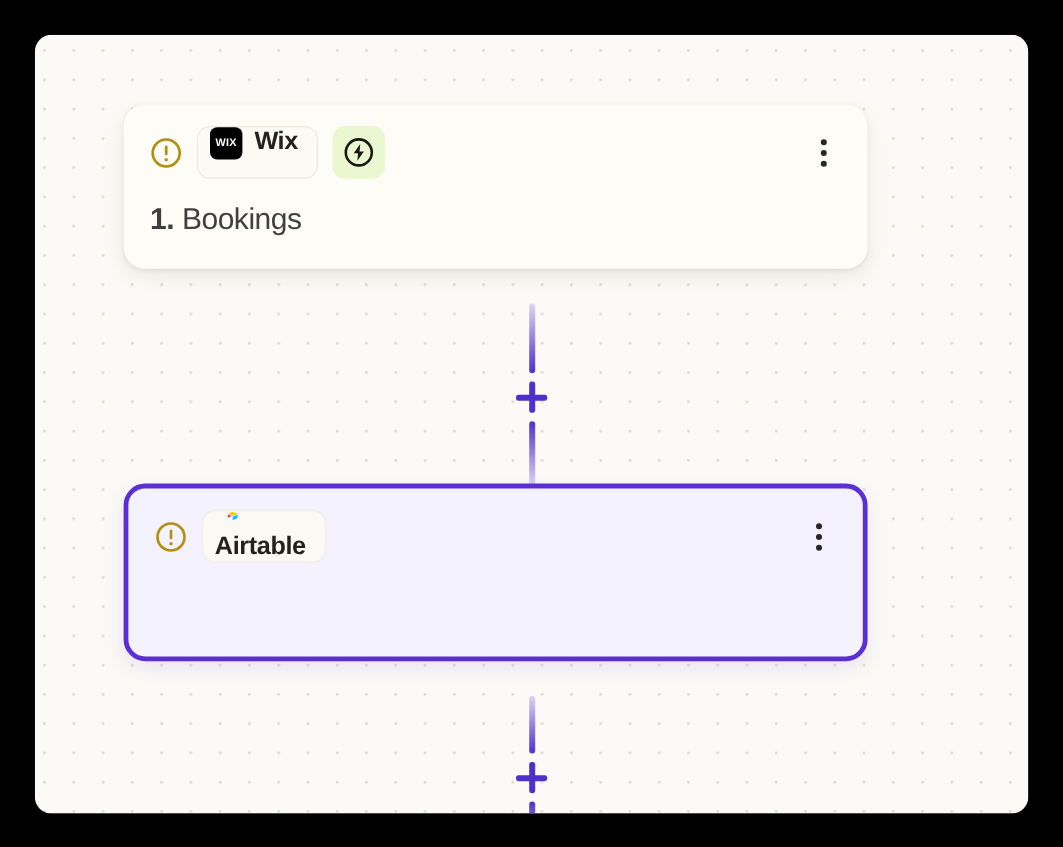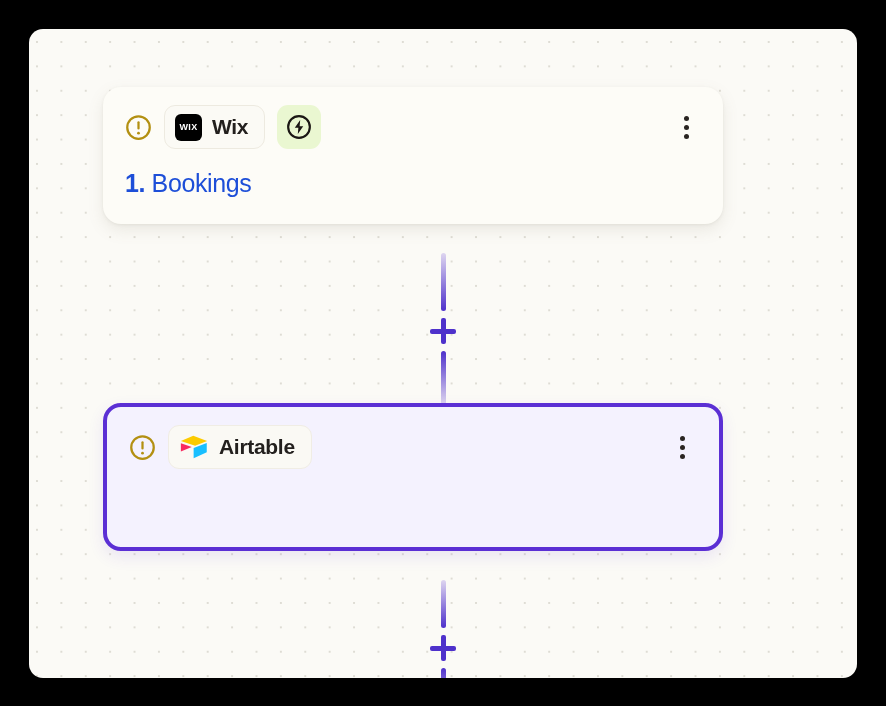--- a/index.html
+++ b/index.html
@@ -105,32 +105,33 @@
     align-items: center;
     gap: 12px;
     height: 44px;
   }
 
   .warn-icon { flex: 0 0 auto; display: block; }
 
   
   .app-chip {
     display: inline-flex;
-    align-items: center;
+    align-items: flex-start;
     gap: 10px;
     height: 44px;
     padding: 0 16px 0 10px;
     border-radius: 11px;
     background: #FBFAF5;
     border: 1px solid #EDEAE0;
     cursor: pointer;
   }
   #node-card-2 .app-chip {
     background: #FAF9F4;
     border-color: #F0EDE4;
+    flex-direction: column;
   }
   .app-chip-label {
     font-size: 21px;
     font-weight: bold;
     color: #23201E;
     letter-spacing: -0.3px;
     white-space: nowrap;
   }
 
   .wix-mark {
@@ -181,21 +182,21 @@
     height: 5px;
     border-radius: 50%;
     background: #2A2522;
     display: block;
   }
 
   
   .card-title {
     margin-top: 20px;
     font-size: 25px;
-    color: #1d4ed8;
+    color: #404040;
     letter-spacing: -0.4px;
     white-space: nowrap;
   }
   .card-title .idx {
     font-weight: bold;
   }
   .card-title .label {
     font-weight: 500;
   }
 </style>

